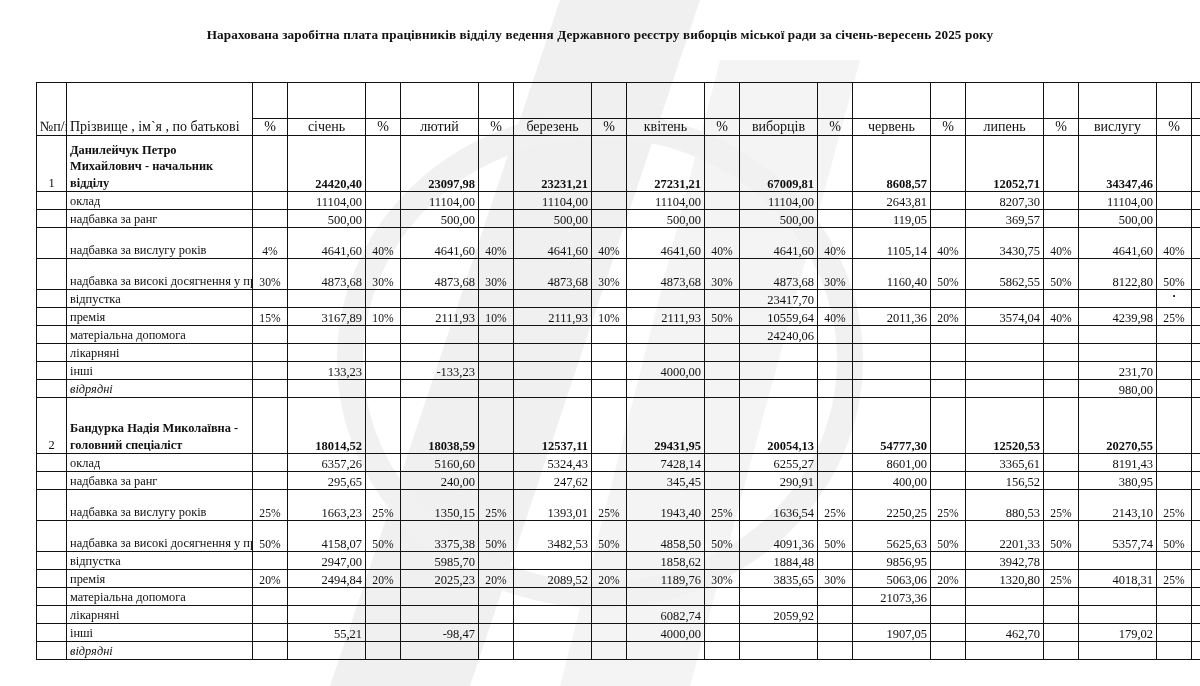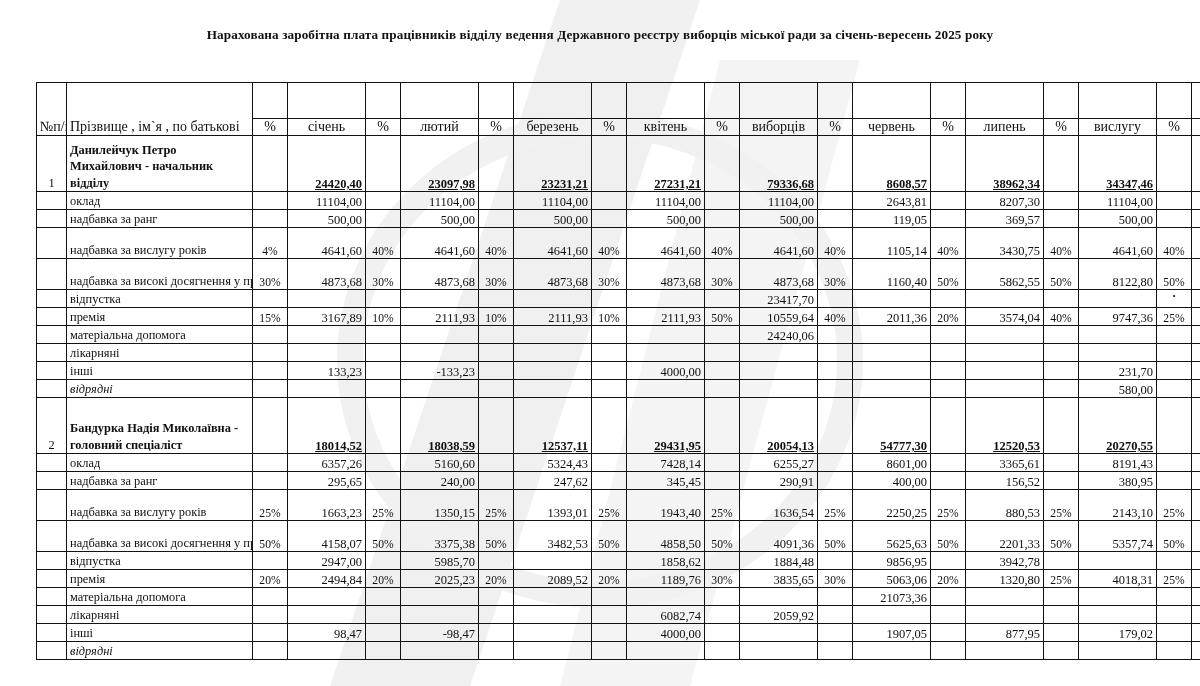--- a/index.html
+++ b/index.html
@@ -96,21 +96,21 @@
     font-size: 14px;
   }
 
   
   td.num   { text-align: center; font-weight: bold; font-size: 12.4px; vertical-align: middle; }
   td.label { text-align: left; white-space: normal; font-size: 12.4px; vertical-align: bottom; padding-bottom: 1px; }
   td.pct   { text-align: center; font-size: 11.6px; vertical-align: bottom; padding-bottom: 1px; }
   td.val   { text-align: right; font-size: 12.5px; vertical-align: bottom; padding-bottom: 1px; padding-right: 5px; }
 
   tr.person td.label { font-weight: bold; white-space: normal; line-height: 1.3; }
-  tr.person td.val   { font-weight: bold; text-decoration: underline; }
+  tr.person td.val   { font-weight: bold; }
 
   tr.r-std { height: 18px; }
   tr.r-tall { height: 31px; }
   tr.r-person { height: 56px; }
 
   td.italic { font-style: italic; font-weight: bold; }
 
   .mark-dot {
     display: inline-block;
     font-size: 9px;
@@ -207,25 +207,25 @@
             <td class="label">Данилейчук Петро Михайлович  - начальник відділу</td>
             <td class="pct"></td>
             <td class="val">24420,40</td>
             <td class="pct"></td>
             <td class="val">23097,98</td>
             <td class="pct"></td>
             <td class="val">23231,21</td>
             <td class="pct"></td>
             <td class="val">27231,21</td>
             <td class="pct"></td>
-            <td class="val">79336,68</td>
+            <td class="val">67009,81</td>
             <td class="pct"></td>
             <td class="val">8608,57</td>
             <td class="pct"></td>
-            <td class="val">38962,34</td>
+            <td class="val">12052,71</td>
             <td class="pct"></td>
             <td class="val">34347,46</td>
             <td class="pct"></td>
             <td class="val">30593,73</td>
           </tr>
           <tr class="r-std">
             <td></td>
             <td class="label">оклад</td>
             <td class="pct"></td>
             <td class="val">11104,00</td>
@@ -345,21 +345,21 @@
             <td class="val">2111,93</td>
             <td class="pct">10%</td>
             <td class="val">2111,93</td>
             <td class="pct">50%</td>
             <td class="val">10559,64</td>
             <td class="pct">40%</td>
             <td class="val">2011,36</td>
             <td class="pct">20%</td>
             <td class="val">3574,04</td>
             <td class="pct">40%</td>
-            <td class="val">9747,36</td>
+            <td class="val">4239,98</td>
             <td class="pct">25%</td>
             <td class="val">6092,10</td>
           </tr>
           <tr class="r-std">
             <td></td>
             <td class="label">матеріальна допомога</td>
             <td class="pct"></td>
             <td class="val"></td>
             <td class="pct"></td>
             <td class="val"></td>
@@ -433,21 +433,21 @@
             <td class="val"></td>
             <td class="pct"></td>
             <td class="val"></td>
             <td class="pct"></td>
             <td class="val"></td>
             <td class="pct"></td>
             <td class="val"></td>
             <td class="pct"></td>
             <td class="val"></td>
             <td class="pct"></td>
-            <td class="val">580,00</td>
+            <td class="val">980,00</td>
             <td class="pct"></td>
             <td class="val"></td>
           </tr>
           <tr class="person r-person">
             <td class="num">2</td>
             <td class="label">Бандурка Надія Миколаївна  - головний спеціаліст</td>
             <td class="pct"></td>
             <td class="val">18014,52</td>
             <td class="pct"></td>
             <td class="val">18038,59</td>
@@ -639,33 +639,33 @@
             <td class="val"></td>
             <td class="pct"></td>
             <td class="val"></td>
             <td class="pct"></td>
             <td class="val"></td>
           </tr>
           <tr class="r-std">
             <td></td>
             <td class="label">інші</td>
             <td class="pct"></td>
-            <td class="val">98,47</td>
+            <td class="val">55,21</td>
             <td class="pct"></td>
             <td class="val">-98,47</td>
             <td class="pct"></td>
             <td class="val"></td>
             <td class="pct"></td>
             <td class="val">4000,00</td>
             <td class="pct"></td>
             <td class="val"></td>
             <td class="pct"></td>
             <td class="val">1907,05</td>
             <td class="pct"></td>
-            <td class="val">877,95</td>
+            <td class="val">462,70</td>
             <td class="pct"></td>
             <td class="val">179,02</td>
             <td class="pct"></td>
             <td class="val">102,95</td>
           </tr>
           <tr class="r-std">
             <td></td>
             <td class="label italic">відрядні</td>
             <td class="pct"></td>
             <td class="val"></td>

